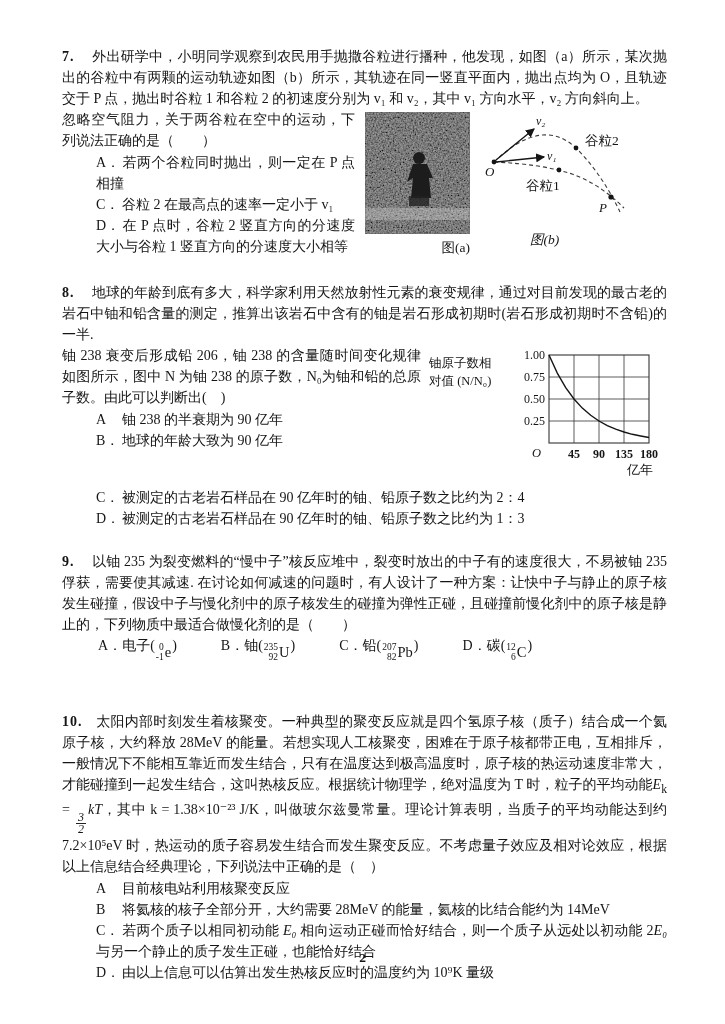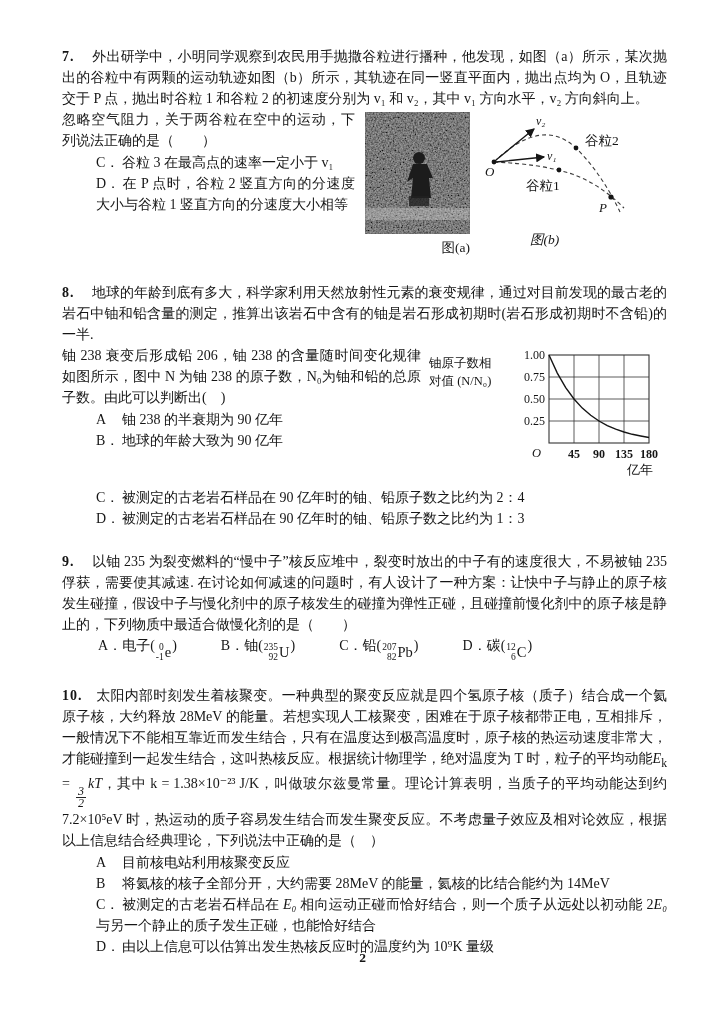--- a/index.html
+++ b/index.html
@@ -3,21 +3,21 @@
 <meta charset="utf-8">
 <style>
   html,body{margin:0;padding:0;background:#fff;}
   body{width:725px;height:1024px;overflow:hidden;color:#151515;
        font-family:"Liberation Serif","DejaVu Serif",serif;font-size:14px;line-height:21px;}
   .page{box-sizing:border-box;width:725px;height:1024px;padding:46px 58px 0 62px;position:relative;}
   section.question{margin-bottom:22px;}
   p{margin:0;}
   .stem{text-align:justify;text-justify:inter-ideograph;}
   .qnum{display:inline-block;min-width:30px;font-weight:bold;letter-spacing:1px;}
-  .qnum10{min-width:34px;}
+  .qnum10{min-width:34px;margin-top:26px;}
   .options{margin-top:1px;}
   .opt{padding-left:34px;text-align:justify;}
   .letter{display:inline-block;min-width:26px;}
   .clr{clear:both;height:0;}
   
   .q7-figs{float:right;width:302px;margin:3px 0 2px 10px;display:flex;gap:14px;align-items:flex-start;}
   .figbox{display:flex;flex-direction:column;}
   .figcap{font-size:13.5px;margin-top:3px;}
   .figcap.a{text-align:right;}
   .figcap.b{padding-left:46px;font-style:italic;}
@@ -89,21 +89,22 @@
           <text x="101" y="33" font-size="13.5">谷粒2</text>
           <text x="42" y="78" font-size="13.5">谷粒1</text>
           <text x="115" y="100" font-size="13" font-style="italic">P</text>
         </svg>
         <div class="figcap b">图(b)</div>
       </div>
     </div>
 
     <p class="stem">忽略空气阻力，关于两谷粒在空中的运动，下列说法正确的是（　　）</p>
     <div class="options">
-      <div class="opt"><span class="letter">C．</span><span>谷粒 3 在最高点的速率一定小于 v₁</span></div>
+      <div class="opt"><span class="letter">A．</span><span>若两个谷粒同时抛出，则一定在 P 点相撞</span></div>
+      <div class="opt"><span class="letter">C．</span><span>谷粒 2 在最高点的速率一定小于 v₁</span></div>
       <div class="opt"><span class="letter">D．</span><span>在 P 点时，谷粒 2 竖直方向的分速度大小与谷粒 1 竖直方向的分速度大小相等</span></div>
     </div>
     <div class="clr"></div>
   </section>
 
   <section class="question">
     <p class="stem"><span class="qnum">8.</span><span>地球的年龄到底有多大，科学家利用天然放射性元素的衰变规律，通过对目前发现的最古老的岩石中铀和铅含量的测定，推算出该岩石中含有的铀是岩石形成初期时(岩石形成初期时不含铅)的一半.</span></p>
 
     <div class="q8-fig">
       <svg width="236" height="132">
@@ -182,19 +183,19 @@
   </section>
 
   <section class="question">
     <p class="stem"><span class="qnum qnum10">10.</span><span>太阳内部时刻发生着核聚变。一种典型的聚变反应就是四个氢原子核（质子）结合成一个氦原子核，大约释放 28MeV 的能量。若想实现人工核聚变，困难在于原子核都带正电，互相排斥，一般情况下不能相互靠近而发生结合，只有在温度达到极高温度时，原子核的热运动速度非常大，才能碰撞到一起发生结合，这叫热核反应。根据统计物理学，绝对温度为 T 时，粒子的平均动能</span><span class="formula"><i>E</i><sub>k</sub><span> = </span><span class="frac">
             <span class="fnum">3</span>
             <span class="fden">2</span>
           </span><i>kT</i></span><span>，其中 k = 1.38×10⁻²³ J/K，叫做玻尔兹曼常量。理论计算表明，当质子的平均动能达到约 7.2×10⁵eV 时，热运动的质子容易发生结合而发生聚变反应。不考虑量子效应及相对论效应，根据以上信息结合经典理论，下列说法中正确的是（　）</span></p>
     <div class="options">
       <div class="opt"><span class="letter">A</span><span>目前核电站利用核聚变反应</span></div>
       <div class="opt"><span class="letter">B</span><span>将氦核的核子全部分开，大约需要 28MeV 的能量，氦核的比结合能约为 14MeV</span></div>
-      <div class="opt"><span class="letter">C．</span><span>被测定的古老岩石样品在 </span><i>E₀</i><span> 相向运动正碰而恰好结合，则一个质子从远处以初动能 2</span><i>E₀</i><span> 与另一个静止的质子发生正碰，也能恰好结合</span></div>
+      <div class="opt"><span class="letter">C．</span><span>若两个质子以相同初动能 </span><i>E₀</i><span> 相向运动正碰而恰好结合，则一个质子从远处以初动能 2</span><i>E₀</i><span> 与另一个静止的质子发生正碰，也能恰好结合</span></div>
       <div class="opt"><span class="letter">D．</span><span>由以上信息可以估算出发生热核反应时的温度约为 10⁹K 量级</span></div>
     </div>
   </section>
 
   <div class="pagenum">2</div>
 </div>
 
 </body></html>

